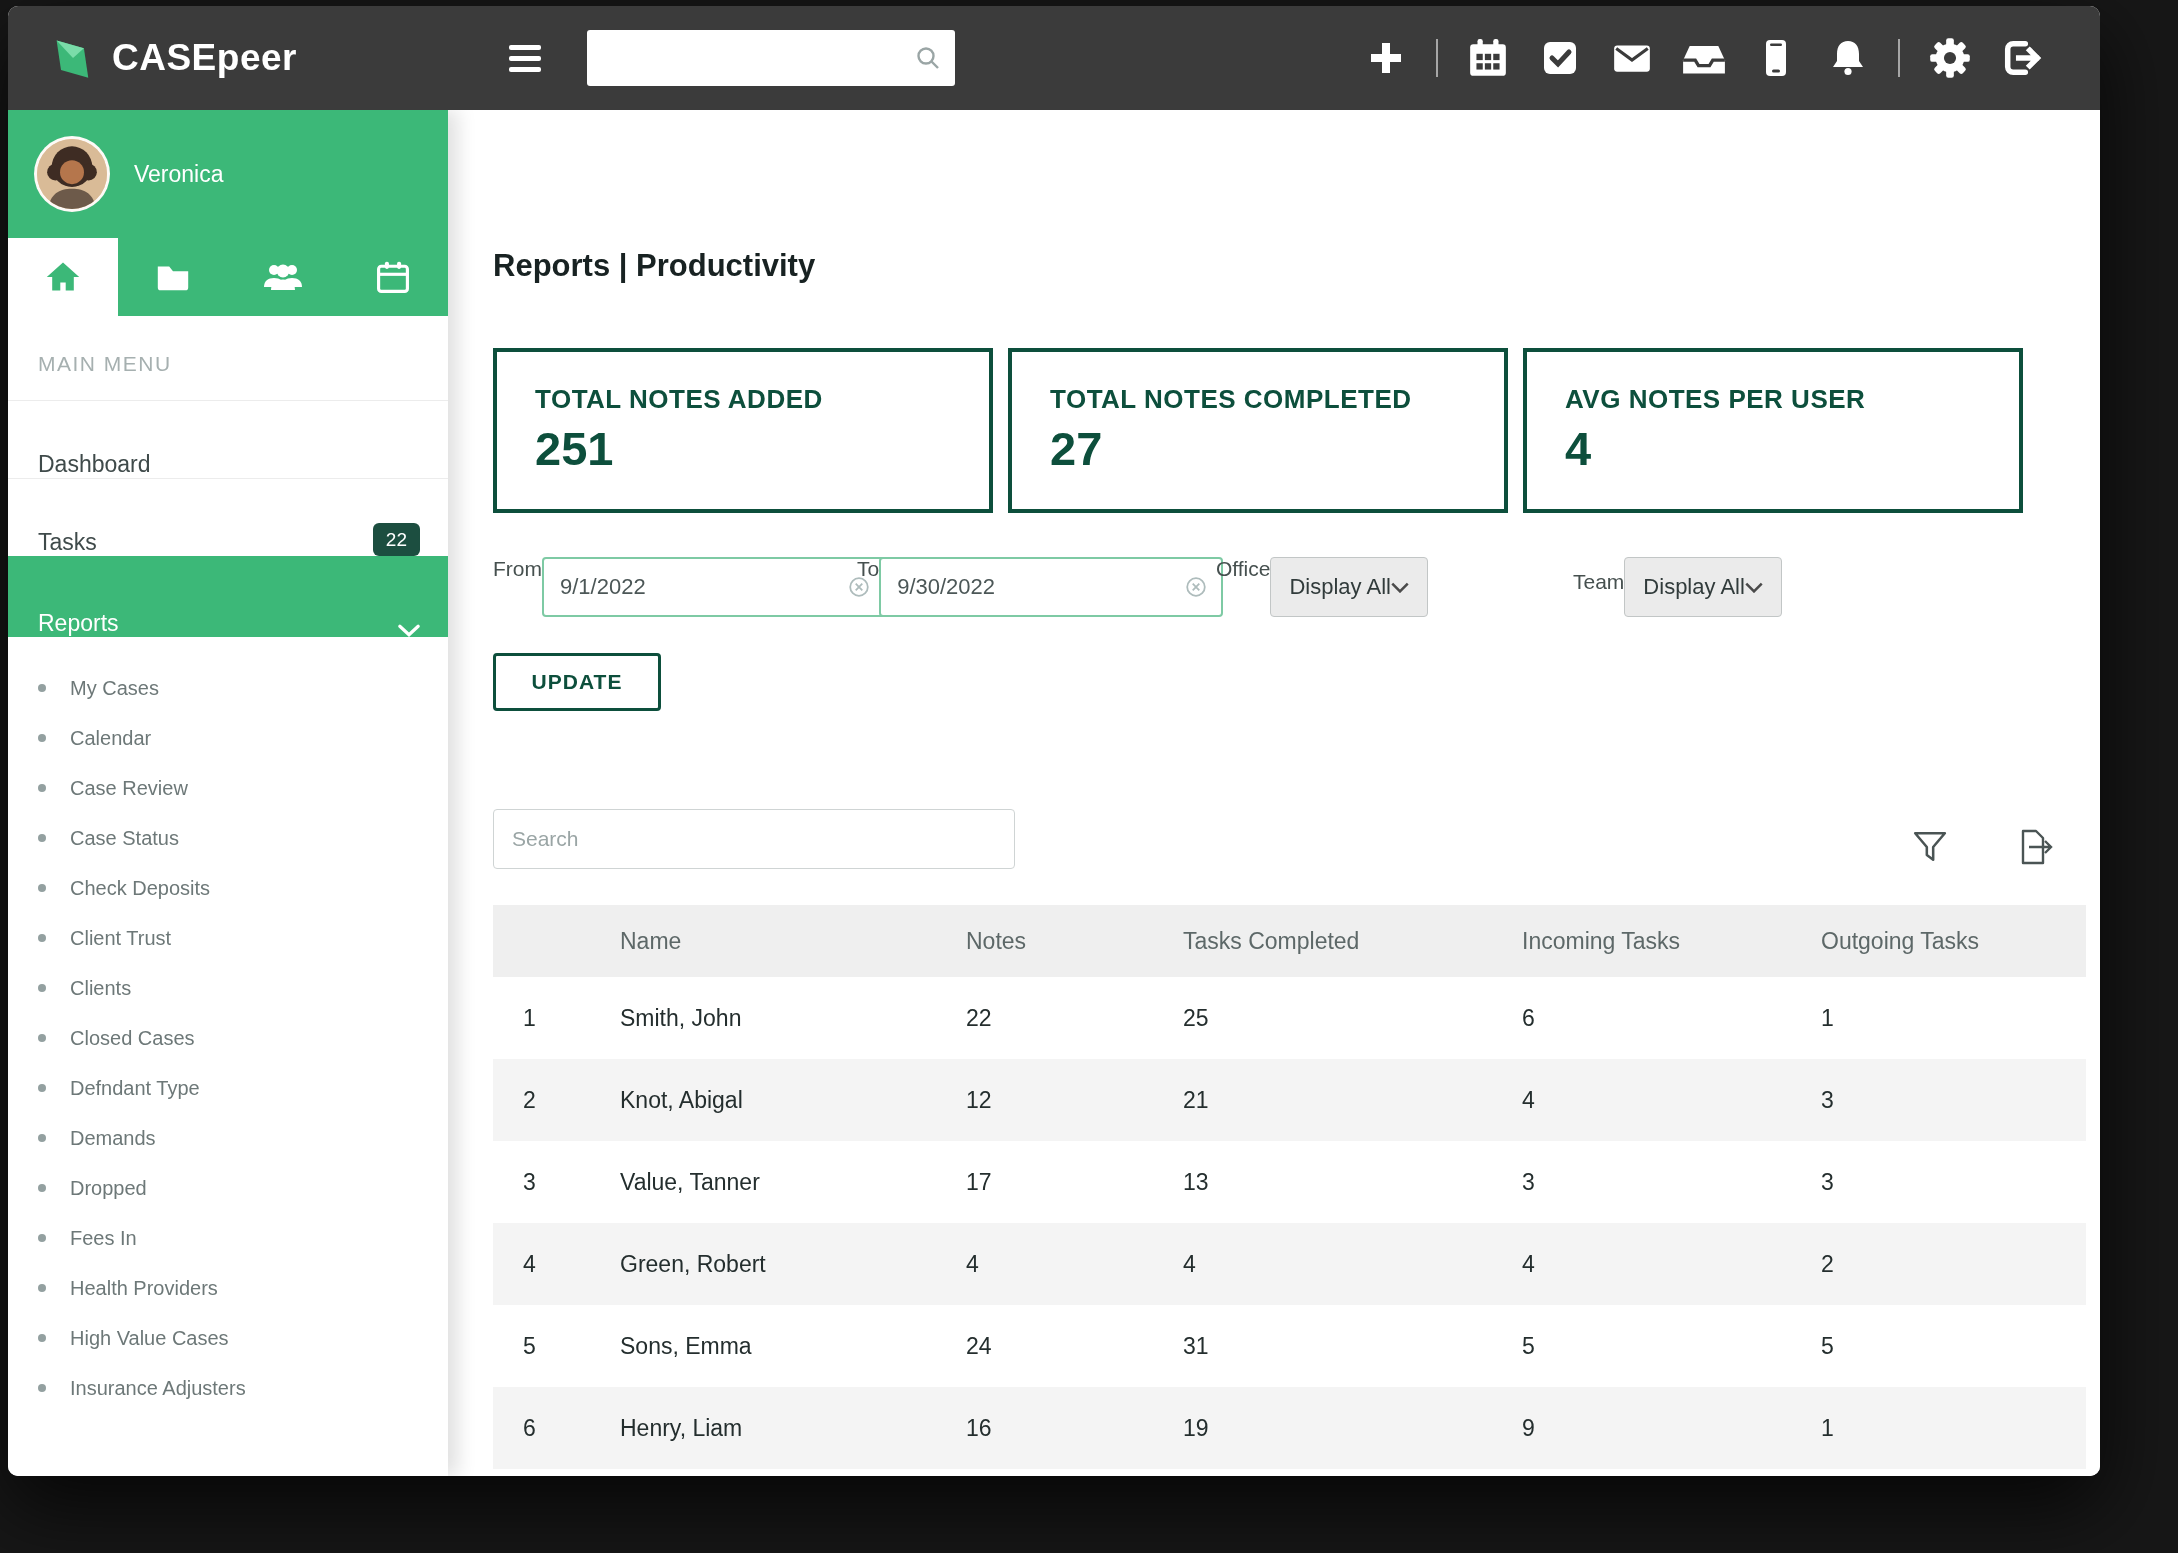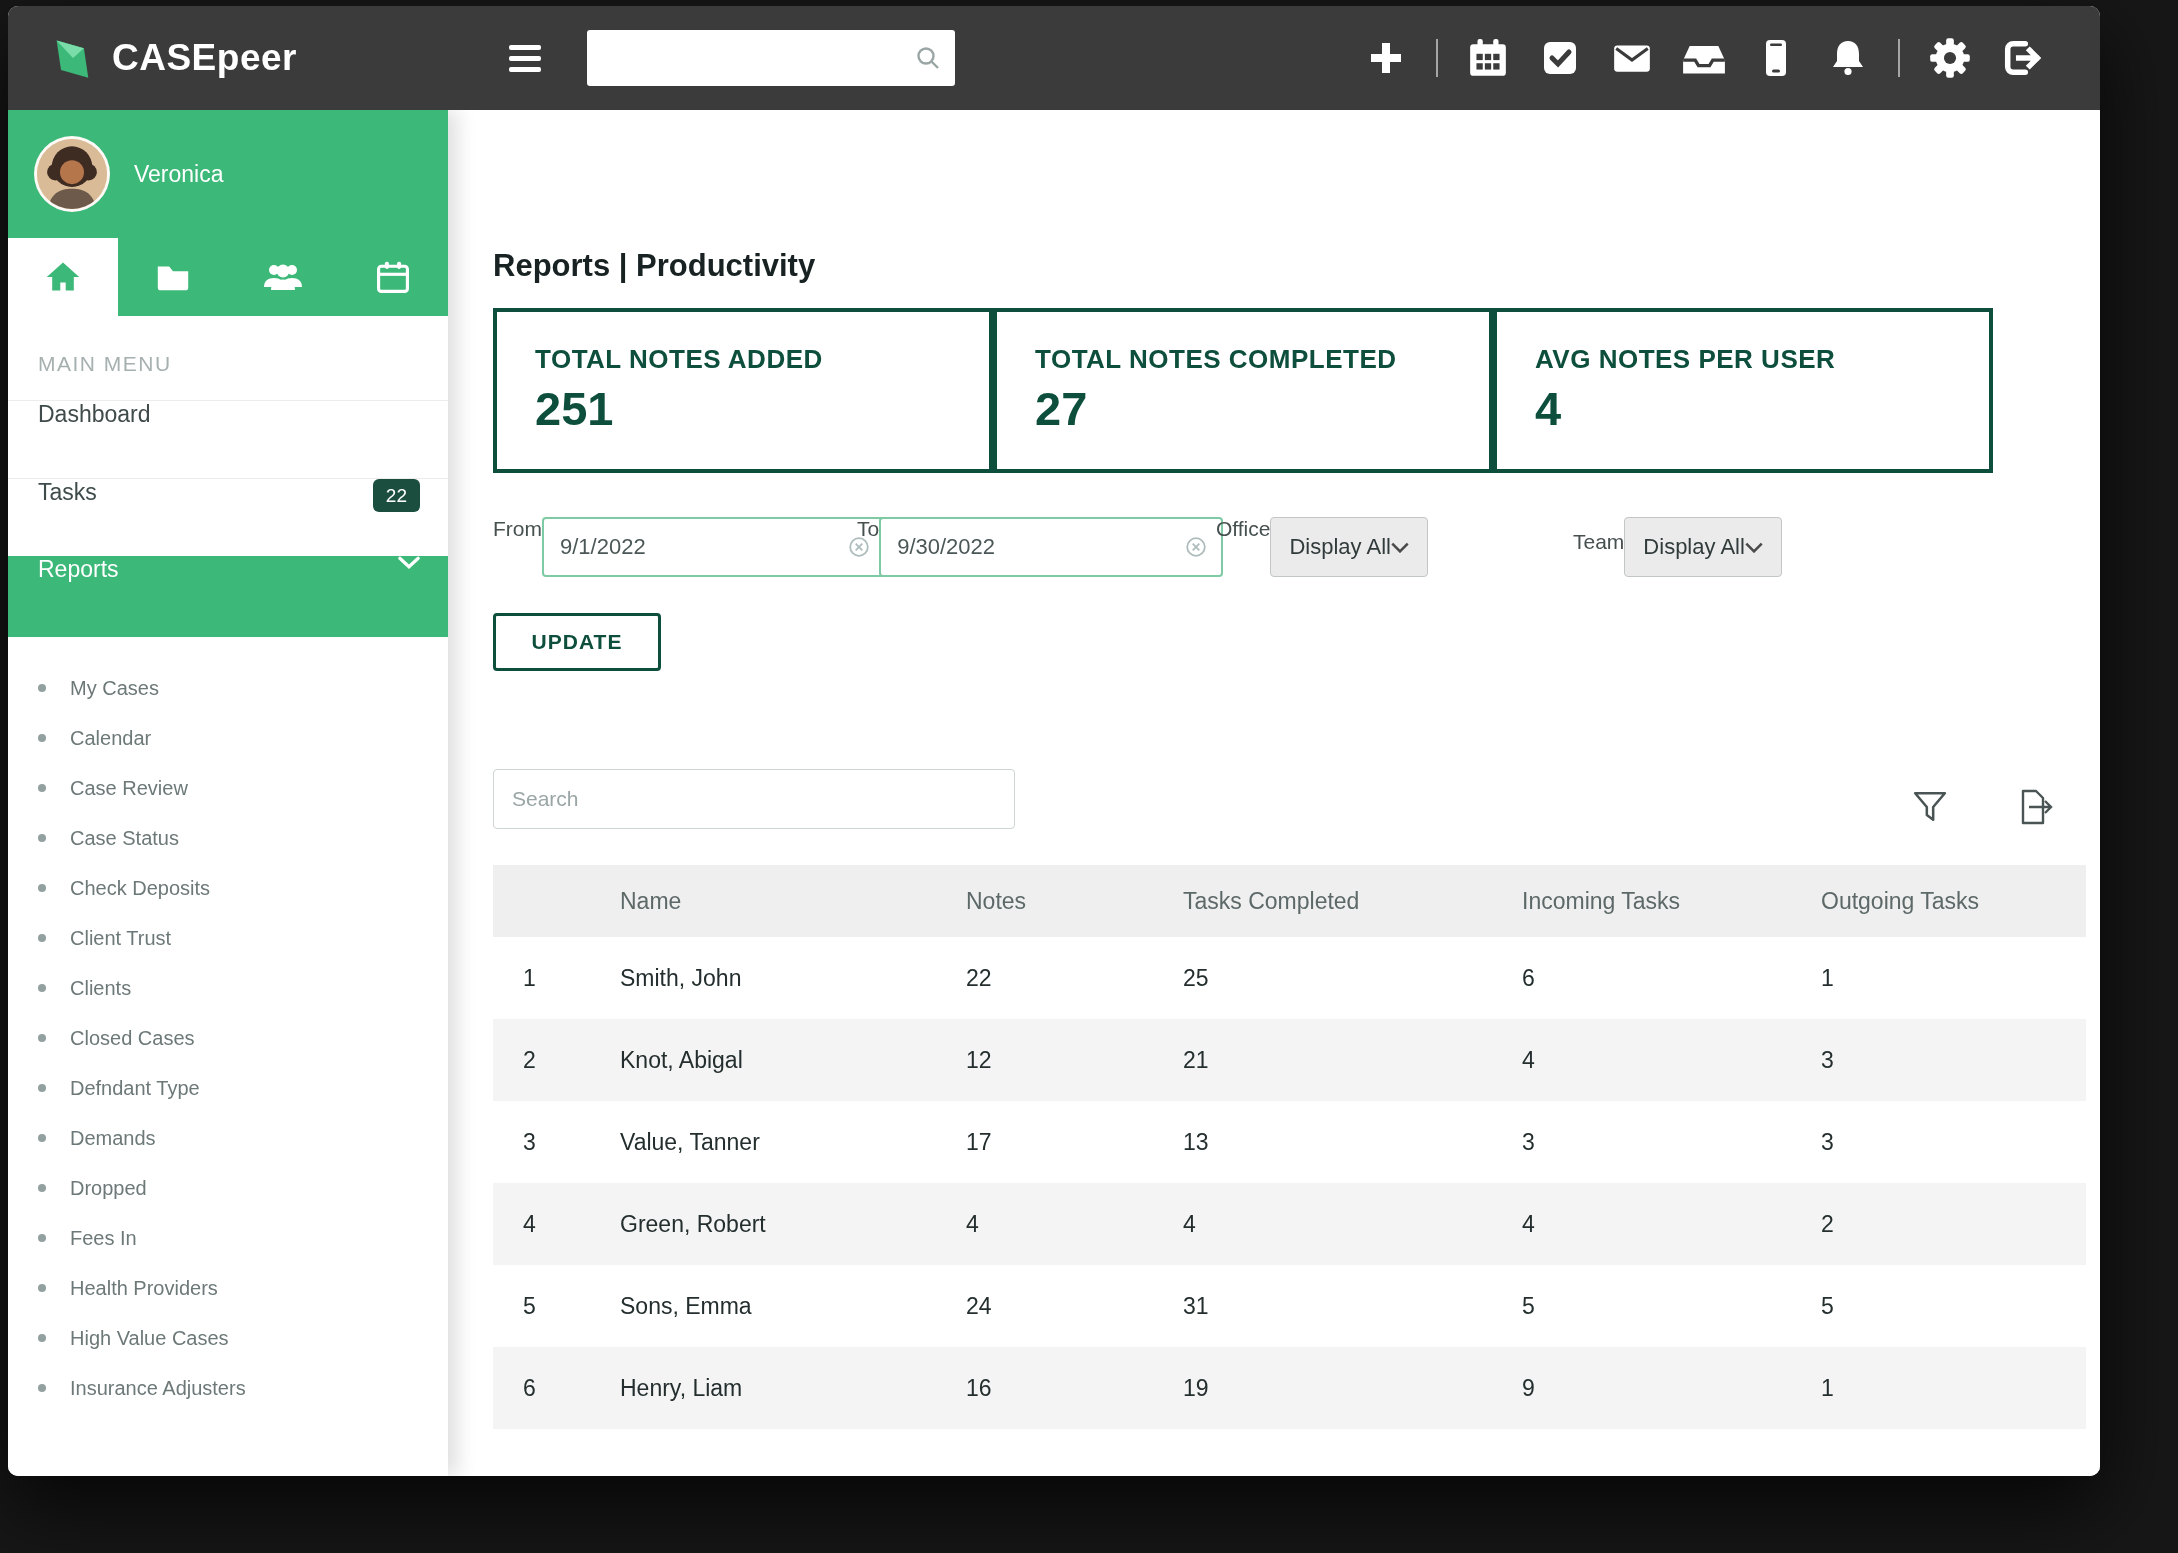--- a/index.html
+++ b/index.html
@@ -63,41 +63,41 @@
     width: 76px; height: 76px; border-radius: 50%;
     border: 3px solid rgba(255,255,255,.9); overflow: hidden; background: #e8c9a8;
     flex: 0 0 76px;
   }
   .user-name { color: #fff; font-size: 23px; }
   .nav-tabs { display: flex; height: 78px; flex: 0 0 78px; background: var(--green); }
   .nav-tab { flex: 1; display: flex; align-items: center; justify-content: center; color: #fff; }
   .nav-tab.active { background: #fff; color: var(--green); }
   .menu-label { color: #a6b0b0; font-size: 21px; letter-spacing: 1.5px; padding: 36px 0 24px 30px; }
   .menu-item {
-    height: 78px; flex: 0 0 78px; display: flex; align-items: flex-start;
+    height: 78px; flex: 0 0 78px; display: flex; align-items: flex-end;
     padding: 0 28px 0 30px; font-size: 23px; color: #3f4a4a; border-top: 1px solid #ececec;
   }
   .badge {
     margin-left: auto; background: #1C4E40; color: #fff; font-size: 19px;
     padding: 7px 13px; border-radius: 6px; line-height: 1;
   }
   .menu-item.reports { background: var(--green); color: #fff; border-top: none; height: 81px; flex-basis: 81px; }
   .menu-item.reports svg { margin-left: auto; }
   .sub-menu { list-style: none; padding-top: 26px; overflow: hidden; flex: 1; }
   .sub-item { display: flex; align-items: center; height: 50px; padding-left: 30px; gap: 24px; color: #6d7878; font-size: 20px; }
   .bullet { width: 8px; height: 8px; border-radius: 50%; background: #93a0a0; flex: 0 0 8px; }
 
   
   .main {
     position: absolute; left: 440px; top: 104px; right: 0; bottom: 0;
     background: #fff; padding: 0 14px 0 45px; overflow: hidden;
   }
   .page-title { margin-top: 138px; font-size: 31px; font-weight: bold; color: #182222; }
 
-  .stats { display: flex; margin-top: 24px; }
+  .stats { display: flex; gap: 15px; margin-top: 64px; }
   .stat-card { width: 500px; height: 165px; border: 4px solid var(--dgreen); padding: 32px 0 0 38px; background: #fff; }
   .stat-label { color: var(--dgreen); font-size: 26px; font-weight: 600; letter-spacing: .5px; }
   .stat-value { color: var(--dgreen); font-size: 47px; font-weight: bold; margin-top: 6px; }
 
   .filters { display: flex; gap: 20px; margin-top: 44px; }
   .fgroup { display: flex; flex-direction: row; }
   .flabel { font-size: 21px; color: #46504f; margin-bottom: 10px; }
   .finput {
     height: 60px; border: 2px solid #7ecaa4; border-radius: 4px;
     display: flex; align-items: center; padding: 0 14px 0 16px; background: #fff;

